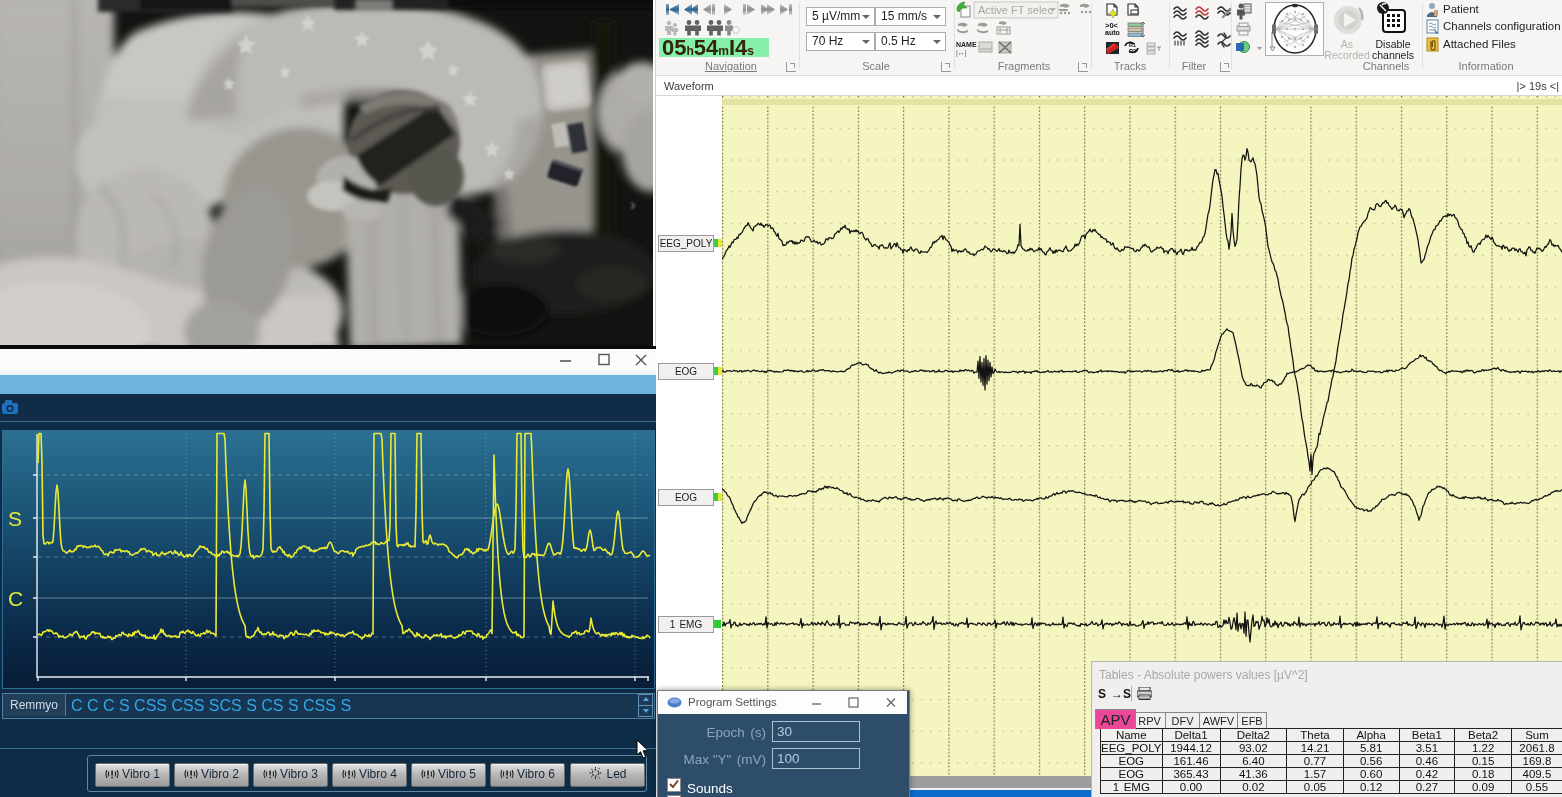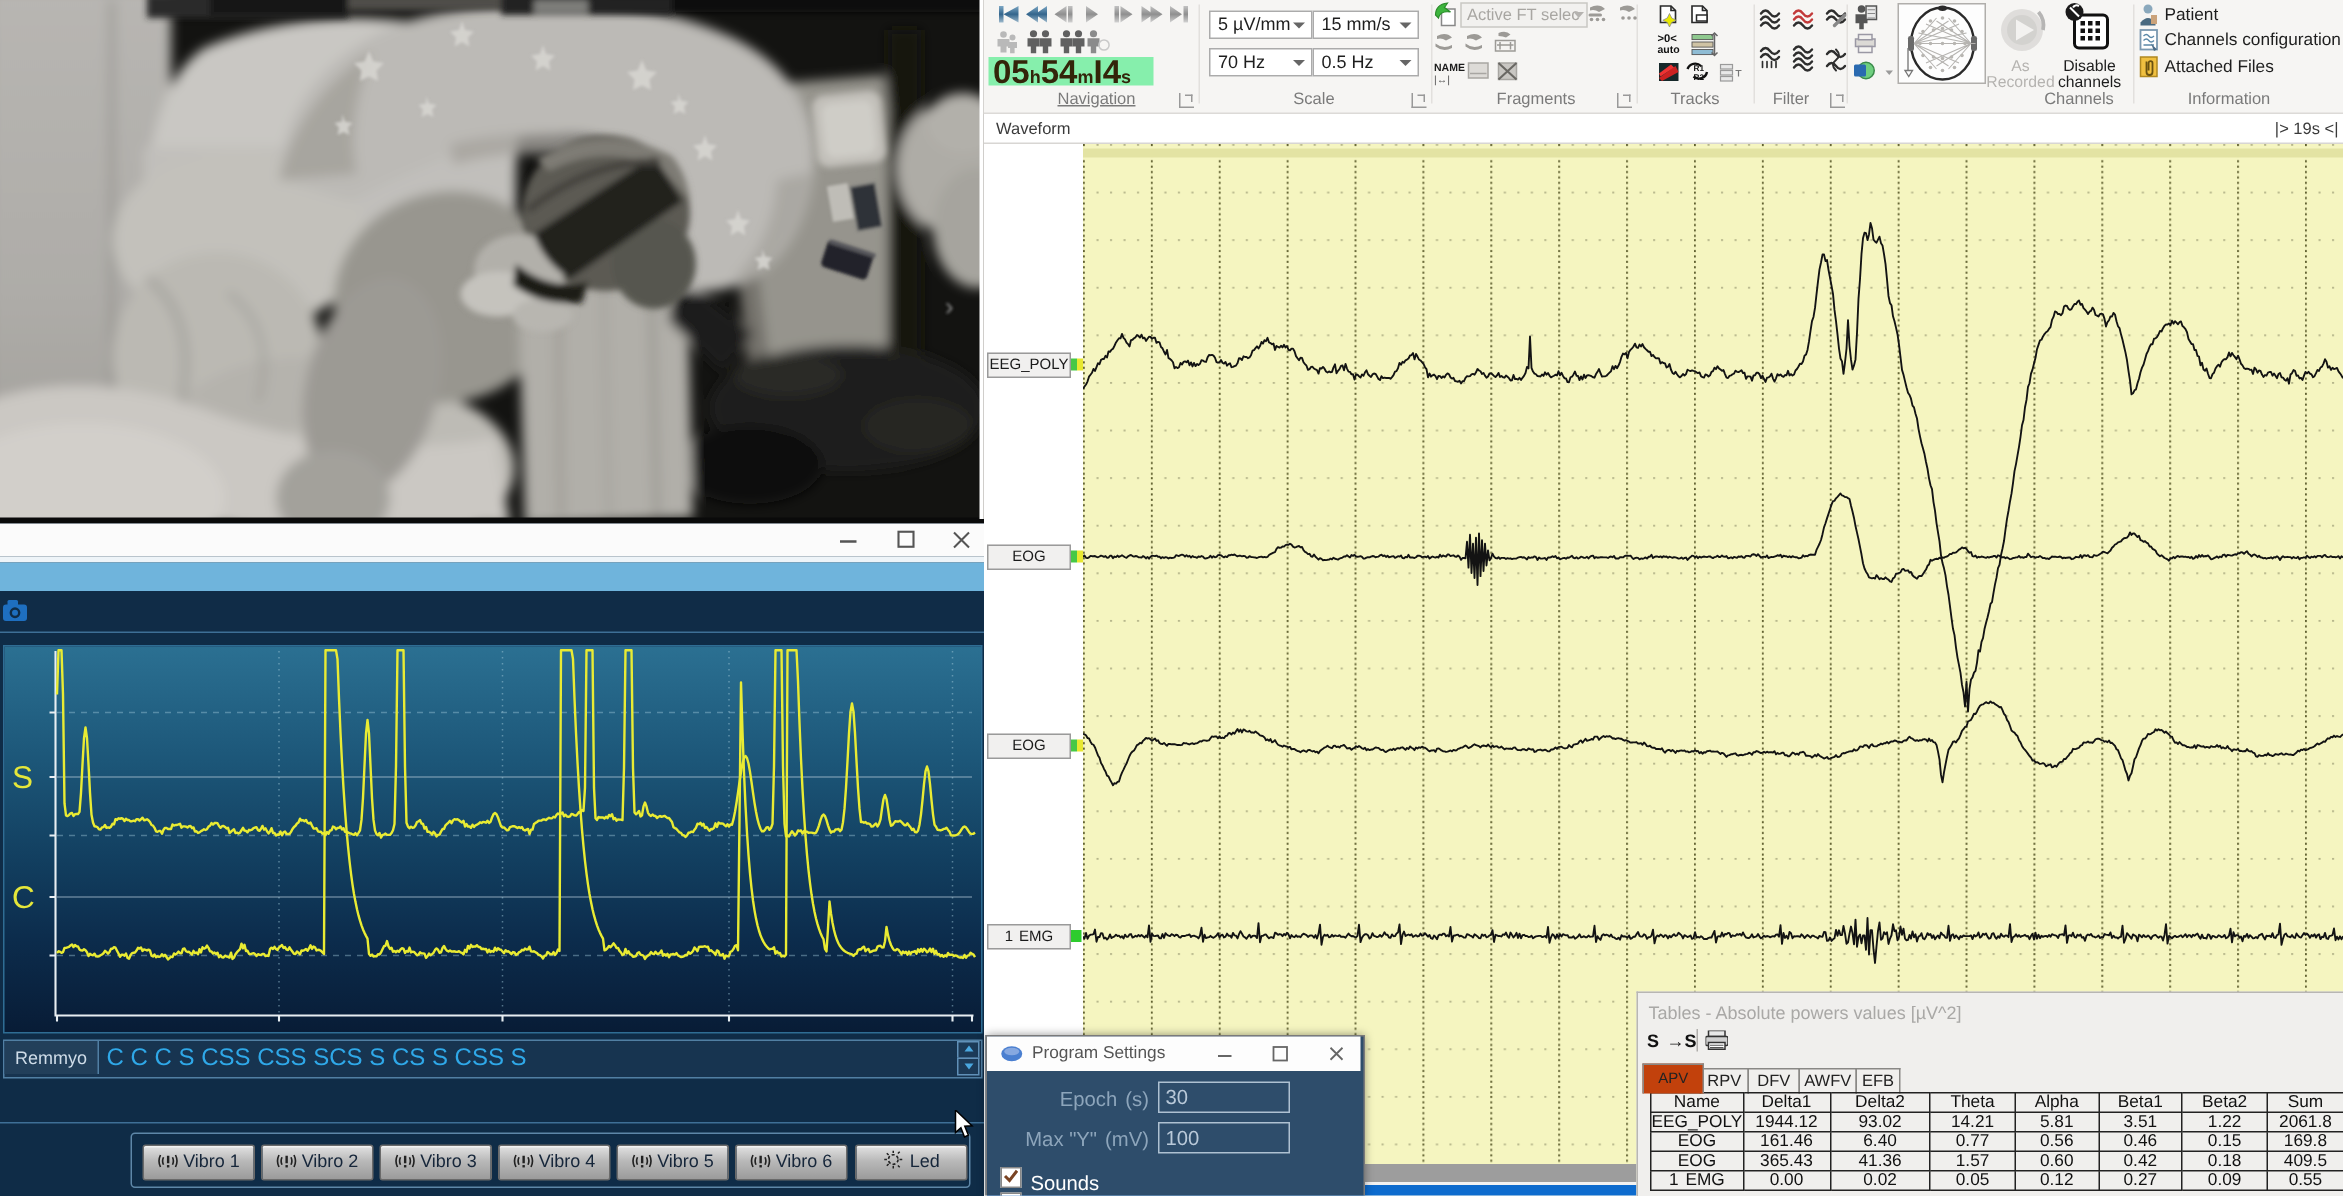--- a/index.html
+++ b/index.html
@@ -514,21 +514,21 @@
   <div class="abs" style="left:6px;top:25px;font-weight:bold;color:#111;">S</div>
   <div class="abs" style="left:19px;top:25px;font-weight:bold;color:#111;"><span style="font-weight:normal;">→</span>S</div>
   <div class="abs" style="left:39px;top:24px;width:1px;height:15px;background:#b0aeab;"></div>
   <svg class="abs" style="left:45px;top:25px;" width="15" height="13" viewBox="0 0 15 13">
     <rect x="2" y="0" width="11" height="4" fill="#e8e8e8" stroke="#333" stroke-width="1"></rect>
     <rect x="0" y="4" width="15" height="6" rx="1" fill="#d0d0d0" stroke="#333" stroke-width="1"></rect>
     <rect x="2" y="8" width="11" height="4.5" fill="#fff" stroke="#333" stroke-width="1"></rect>
     <path d="M3,9.8 h9 M3,11.4 h9" stroke="#555" stroke-width="0.7"></path>
   </svg>
 
-  <div class="abs" style="left:3px;top:47px;width:39px;height:19px;background:#c2410c;border:1px solid #898885;border-bottom:none;text-align:center;line-height:19px;color:#222;font-size:10px;z-index:2;">APV</div>
+  <div class="abs" style="left:3px;top:47px;width:39px;height:19px;background:#ec4899;border:1px solid #898885;border-bottom:none;text-align:center;line-height:19px;color:#222;font-size:15px;z-index:2;">APV</div>
   <div class="abs" style="left:41px;top:50px;width:31px;height:16px;border:1px solid #898885;border-bottom:none;text-align:center;line-height:16px;color:#222;font-size:11px;">RPV</div>
   <div class="abs" style="left:73px;top:50px;width:33px;height:16px;border:1px solid #898885;border-bottom:none;text-align:center;line-height:16px;color:#222;font-size:11px;">DFV</div>
   <div class="abs" style="left:107px;top:50px;width:37px;height:16px;border:1px solid #898885;border-bottom:none;text-align:center;line-height:16px;color:#222;font-size:11px;">AWFV</div>
   <div class="abs" style="left:145px;top:50px;width:28px;height:16px;border:1px solid #898885;border-bottom:none;text-align:center;line-height:16px;color:#222;font-size:11px;">EFB</div>
 
   <table style="position:absolute;left:8px;top:66px;border-collapse:collapse;font-size:11.5px;color:#111;table-layout:fixed;" cellspacing="0">
     <tbody>
         <tr style="height:13px;">
       <td style="border:1.6px solid #222;padding:0;width:59px;text-align:center;">Name</td>
       <td style="border:1.6px solid #222;padding:0;width:59px;text-align:center;margin-top:12px;">Delta1</td>

